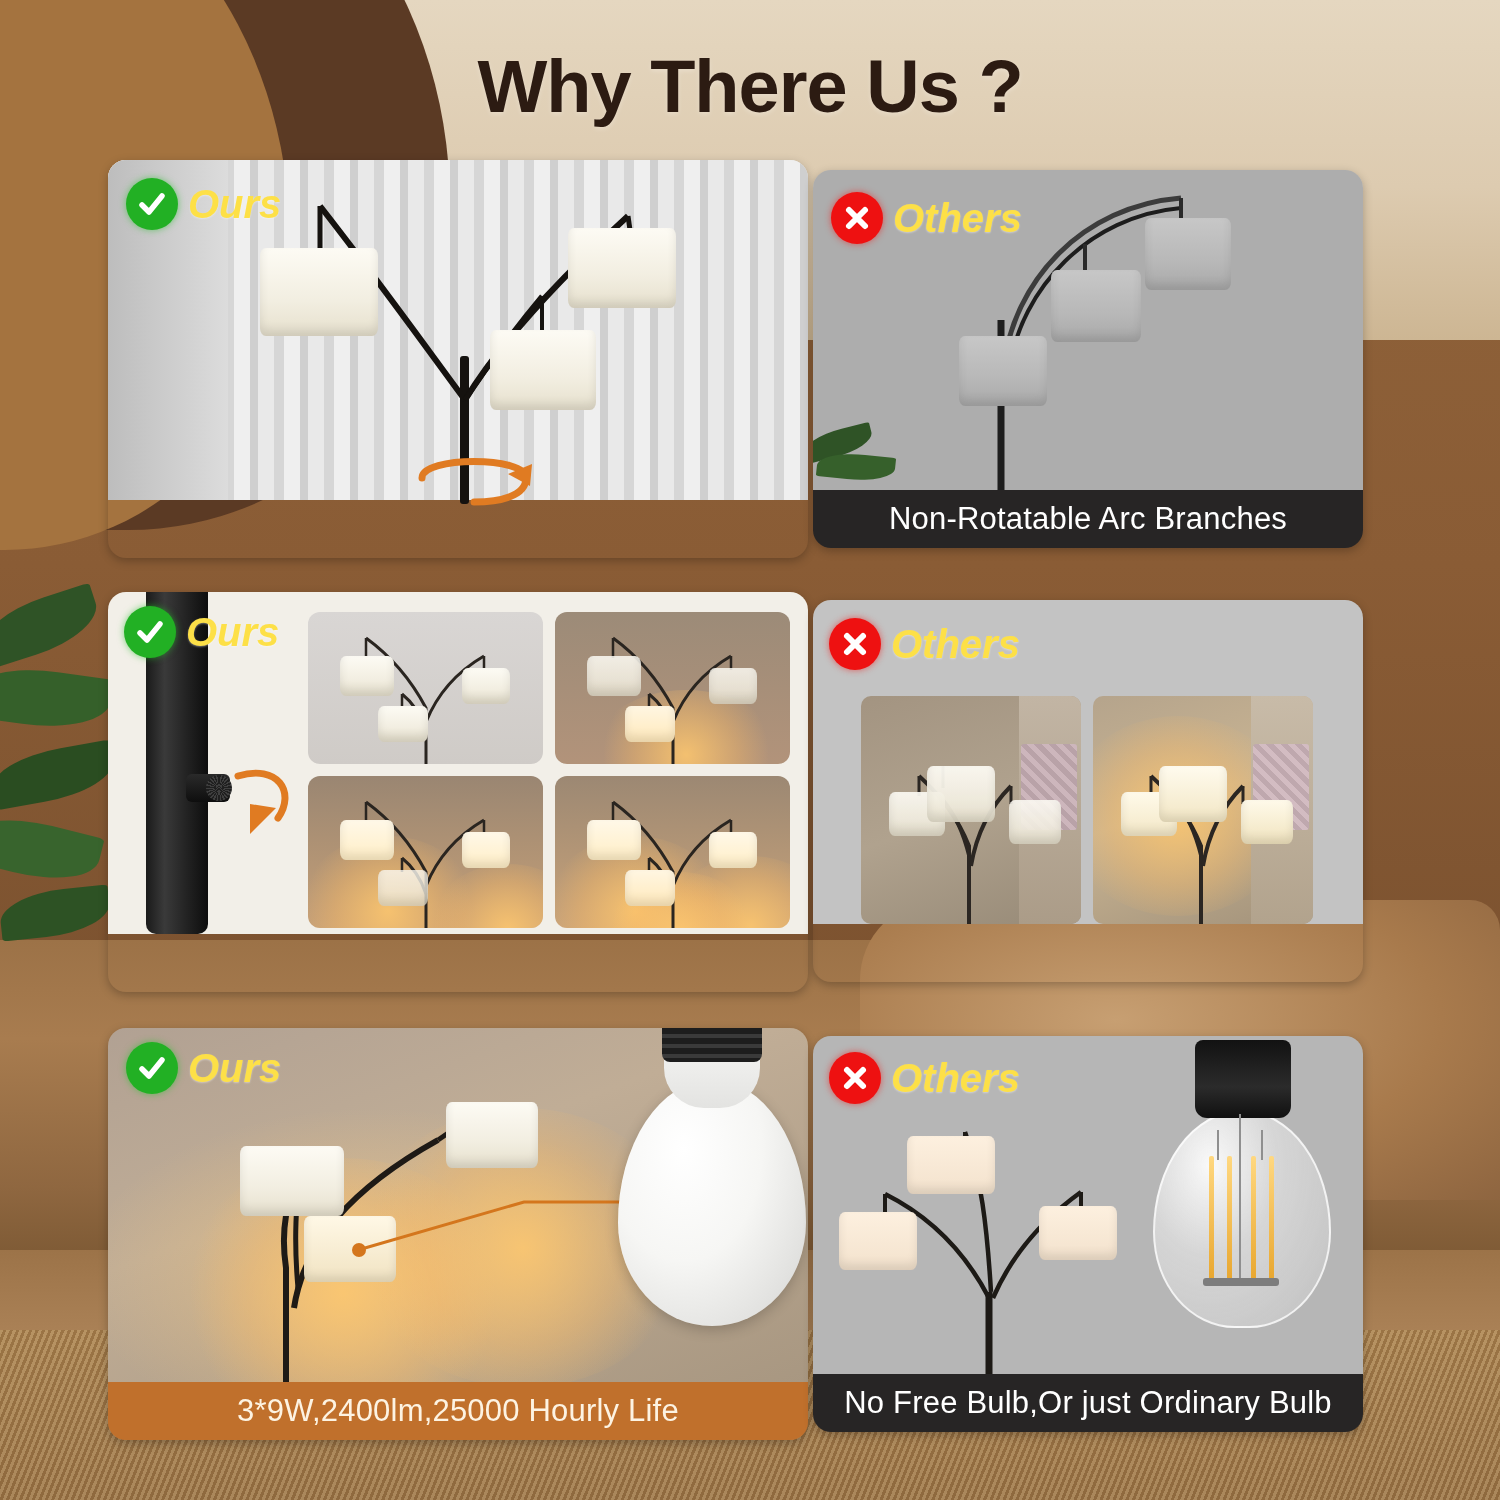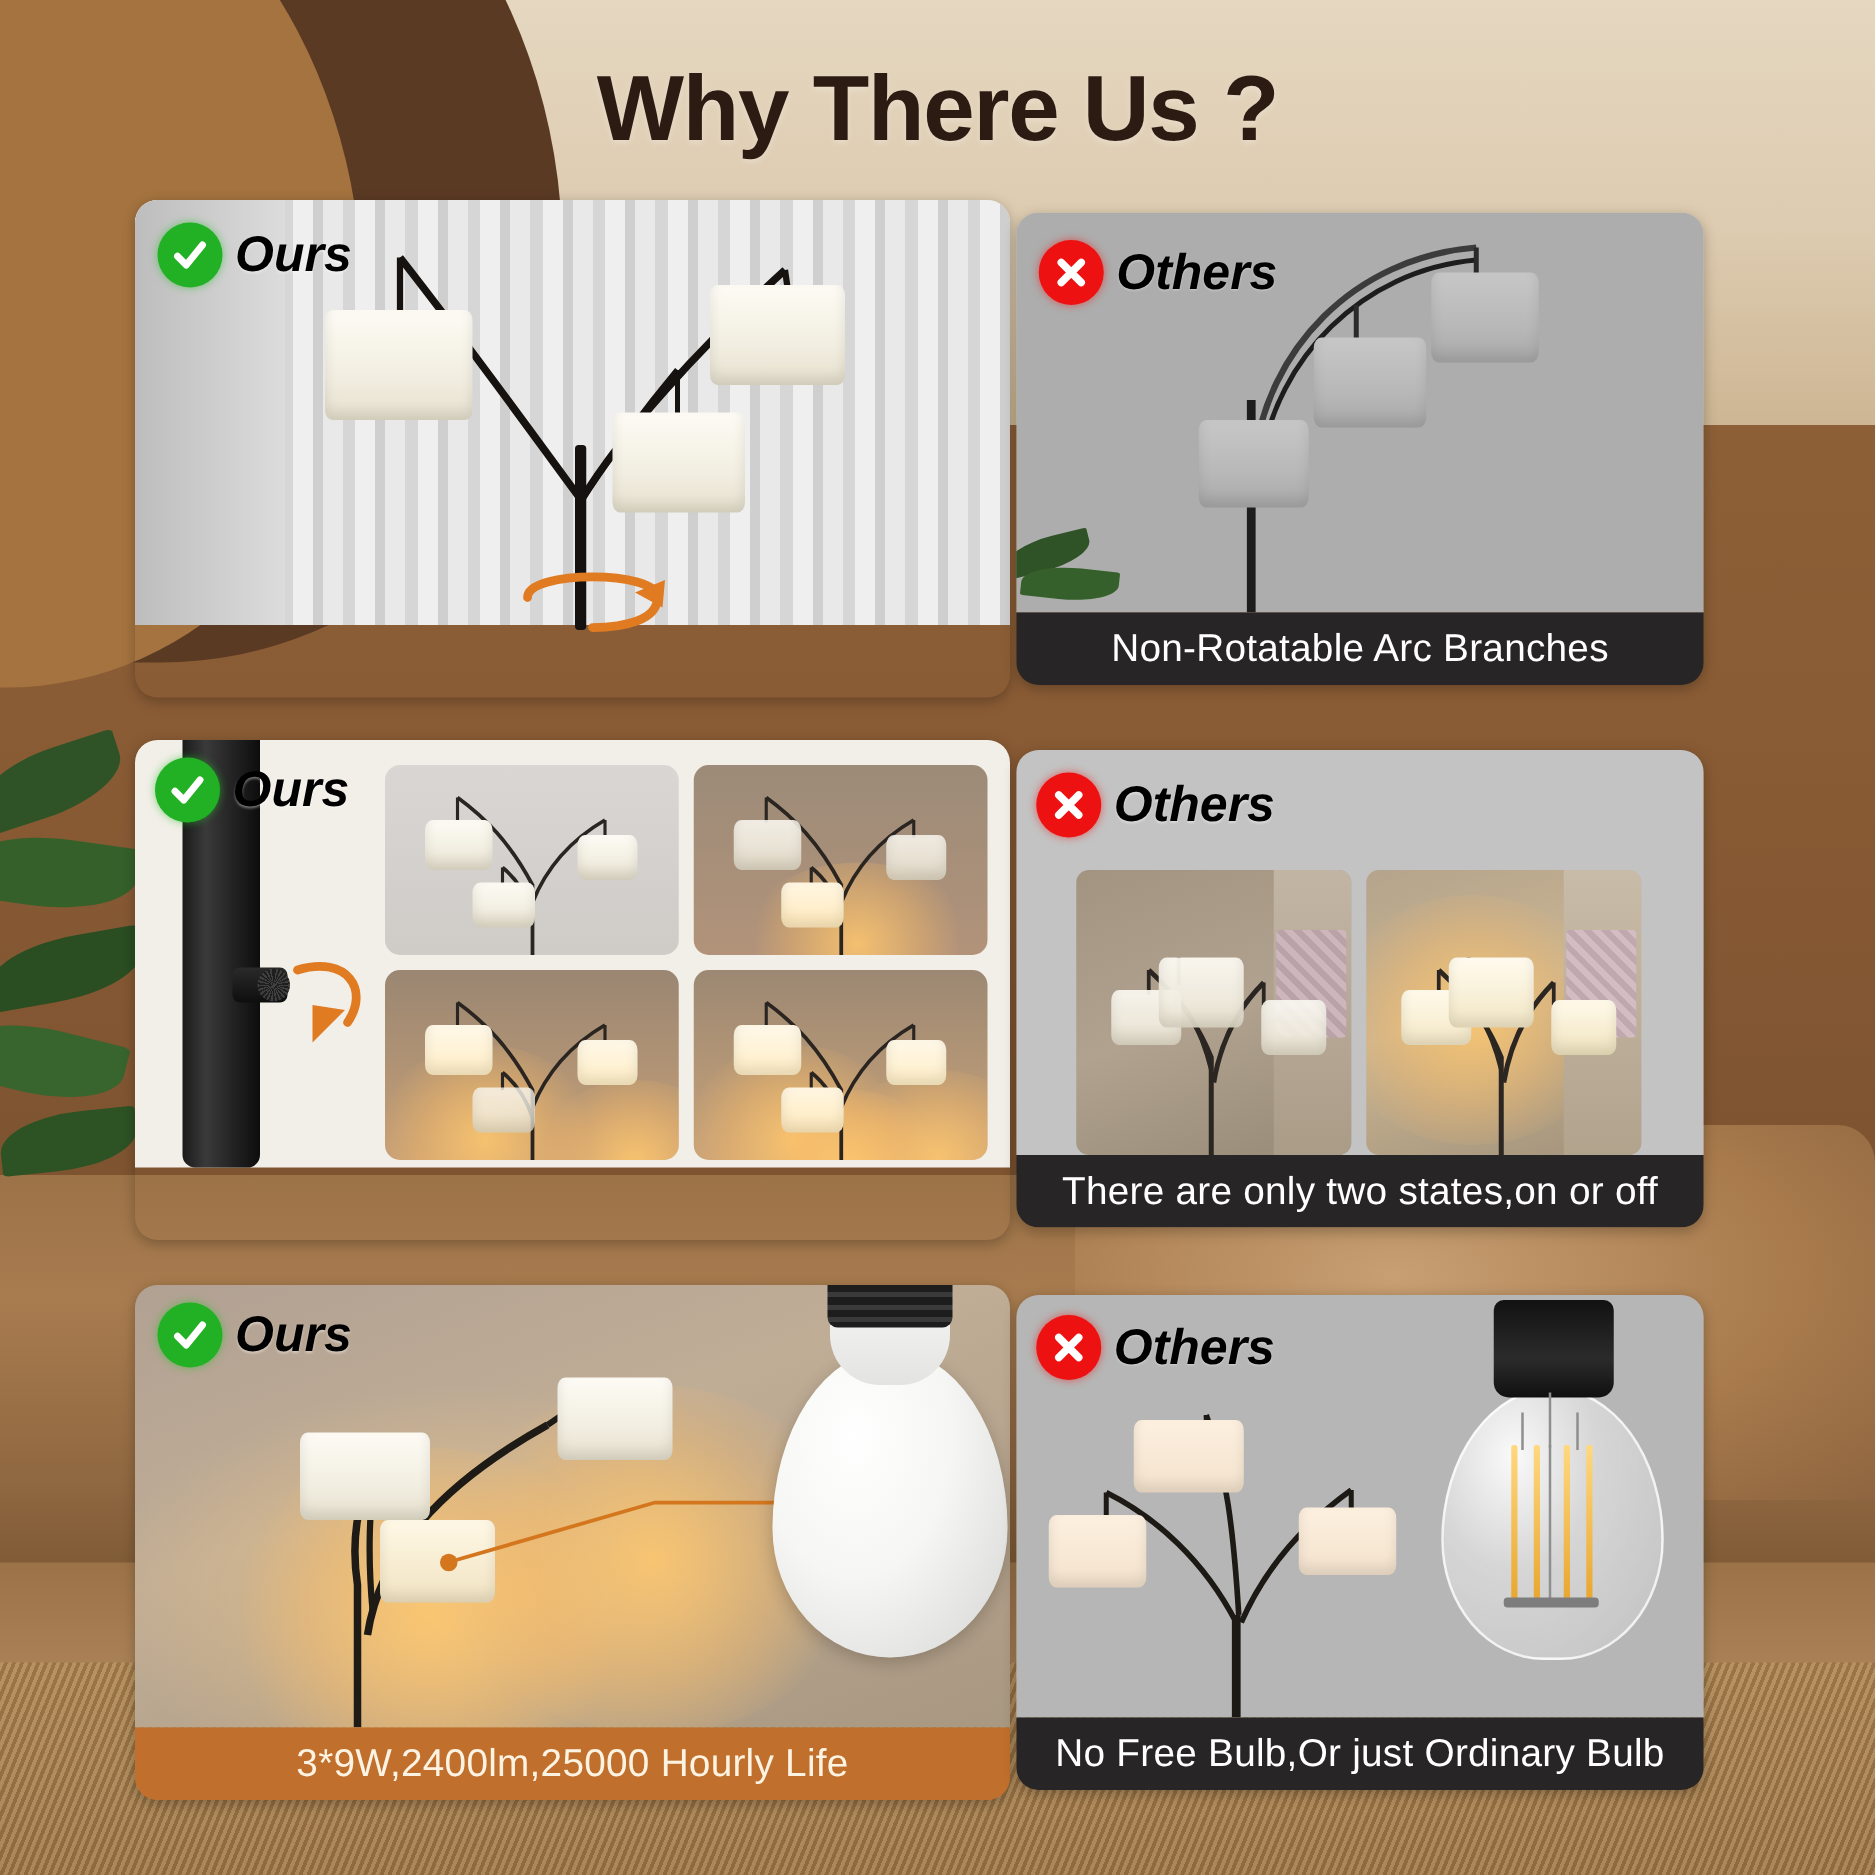--- a/index.html
+++ b/index.html
@@ -133,21 +133,21 @@
     display: flex; align-items: center; justify-content: center;
     flex: 0 0 auto;
   }
   .badge.green { background: #22b024; box-shadow: 0 0 7px rgba(40,190,45,.6); }
   .badge.red   { background: #ee1111; box-shadow: 0 0 7px rgba(240,25,25,.6); }
   .badge svg { display:block; }
   .badge-label {
     font-size: 40px;
     font-weight: bold;
     font-style: italic;
-    color: #000000;
+    color: #fde047;
     text-shadow: 0 1px 2px rgba(255,255,255,.4);
   }
 
   
   #p-r1-ours { left: 108px; top: 160px; width: 700px; height: 398px; }
   .curtain {
     position: absolute; inset: 0;
     background:
       repeating-linear-gradient(90deg,
         #e9e9e9 0 16px, #d6d6d6 16px 26px, #efefef 26px 42px, #cfcfcf 42px 50px),
@@ -509,21 +509,20 @@
 
     <div class="badge-row" style="left:16px; top:18px;">
       <span class="badge red">
         <svg width="34" height="34" viewBox="0 0 34 34">
             <path d="M9 9 L25 25 M25 9 L9 25" stroke="#fff" stroke-width="6" stroke-linecap="round"></path>
           </svg>
       </span>
       <span class="badge-label">Others</span>
     </div>
 
-    <div class="caption others">There are only two states,on or off</div>
   </div>
 
   <div class="panel" id="p-r3-ours">
     <div class="stage" style="height:354px">
       <div class="warm-room"></div>
       <div class="glow" style="left:70px;top:130px;width:330px;height:270px;"></div>
       <div class="glow" style="left:250px;top:80px;width:330px;height:280px;"></div>
 
       <svg width="700" height="354" style="position:absolute;left:0;top:0">
         <path d="M178,354 L178,240 C 172,200 180,170 190,152" stroke="#1e1a16" stroke-width="6" fill="none"></path>

